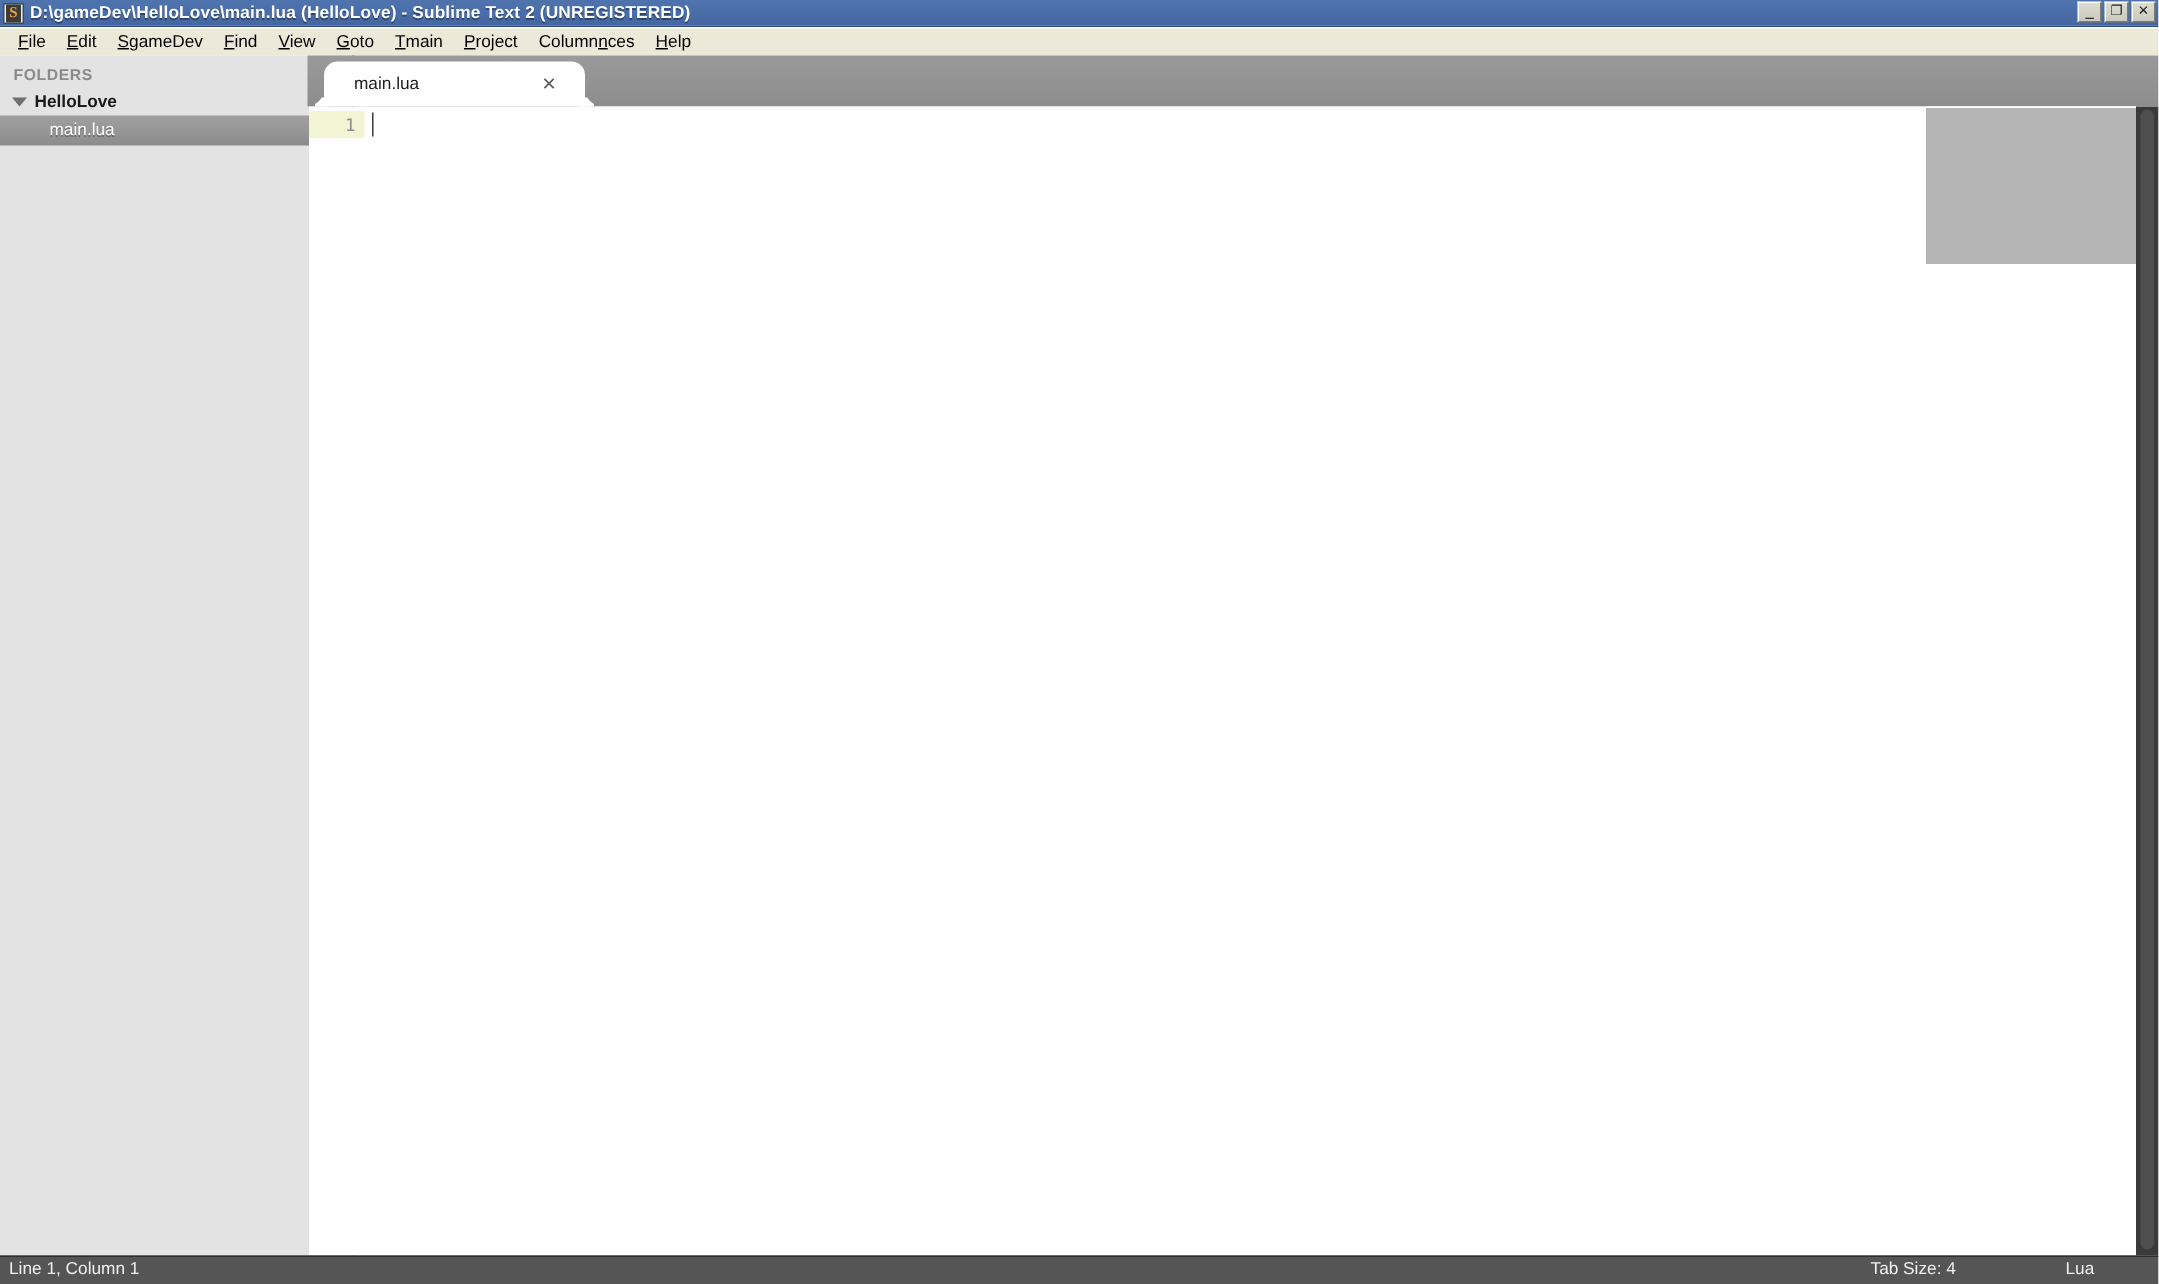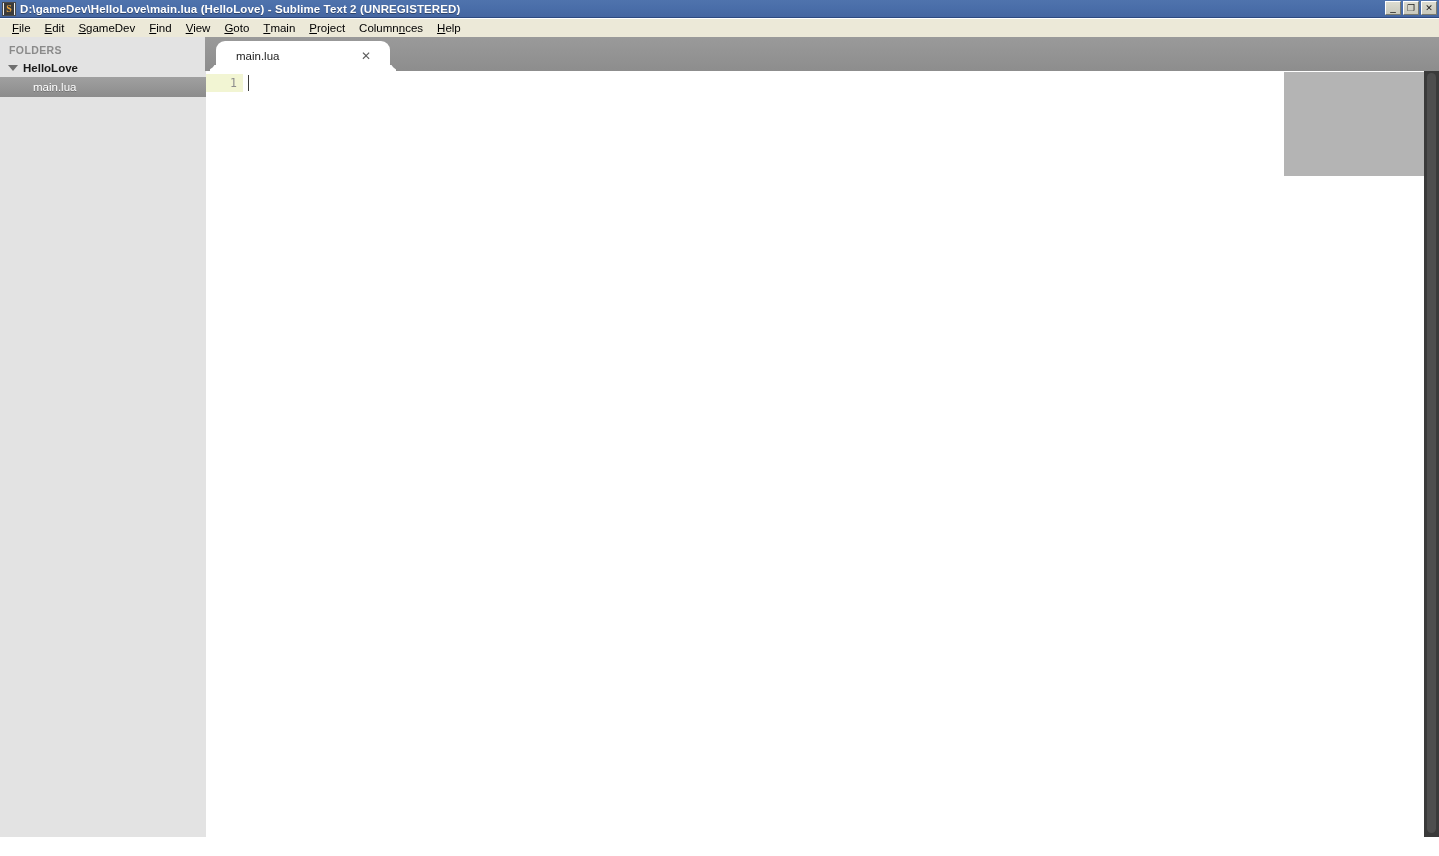--- a/index.html
+++ b/index.html
@@ -357,14 +357,19 @@
   </div>
 
   <div id="minimap">
     <div id="minimap-viewport"></div>
   </div>
 
   <div id="vscrollbar">
     <div id="vscroll-thumb"></div>
   </div>
 
+  <div id="statusbar">
+    <div class="status-text" id="status-position">Line 1, Column 1</div>
+    <div class="status-text" id="status-tabsize">Tab Size: 4</div>
+    <div class="status-text" id="status-syntax">Lua</div>
+  </div>
 
 </div>
 
 </body></html>

